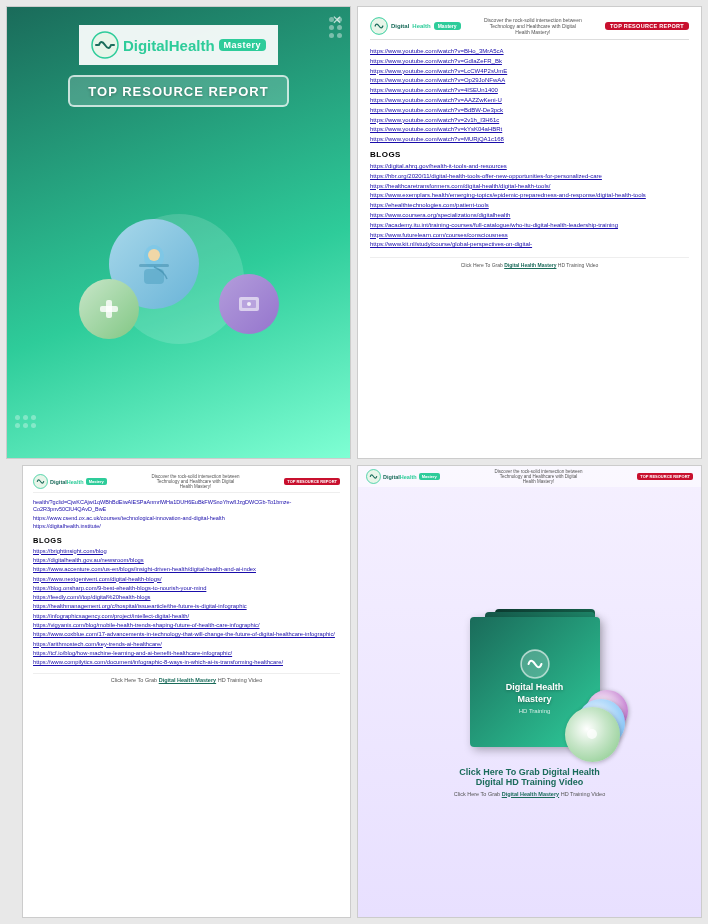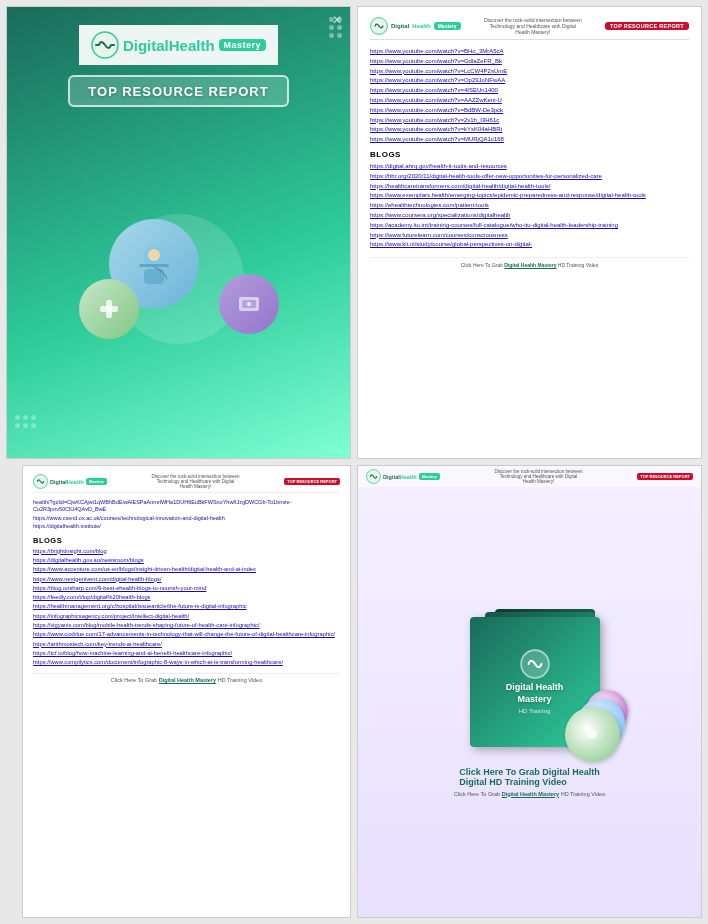--- a/index.html
+++ b/index.html
@@ -400,20 +400,21 @@
       text-shadow: 0 1px 3px rgba(0,0,0,0.3);
     }
     .product-box-sub {
       color: rgba(255,255,255,0.8);
       font-size: 6px;
       text-align: center;
       margin-top: 2px;
     }
     .product-cta {
       margin-top: 0;
+      text-align: center;
       font-size: 9px;
       font-weight: 700;
       color: #1a6b5a;
     }
     .product-footer-cta {
       font-size: 5.5px;
       color: #555;
       margin-top: 4px;
     }
     .product-footer-cta a {

